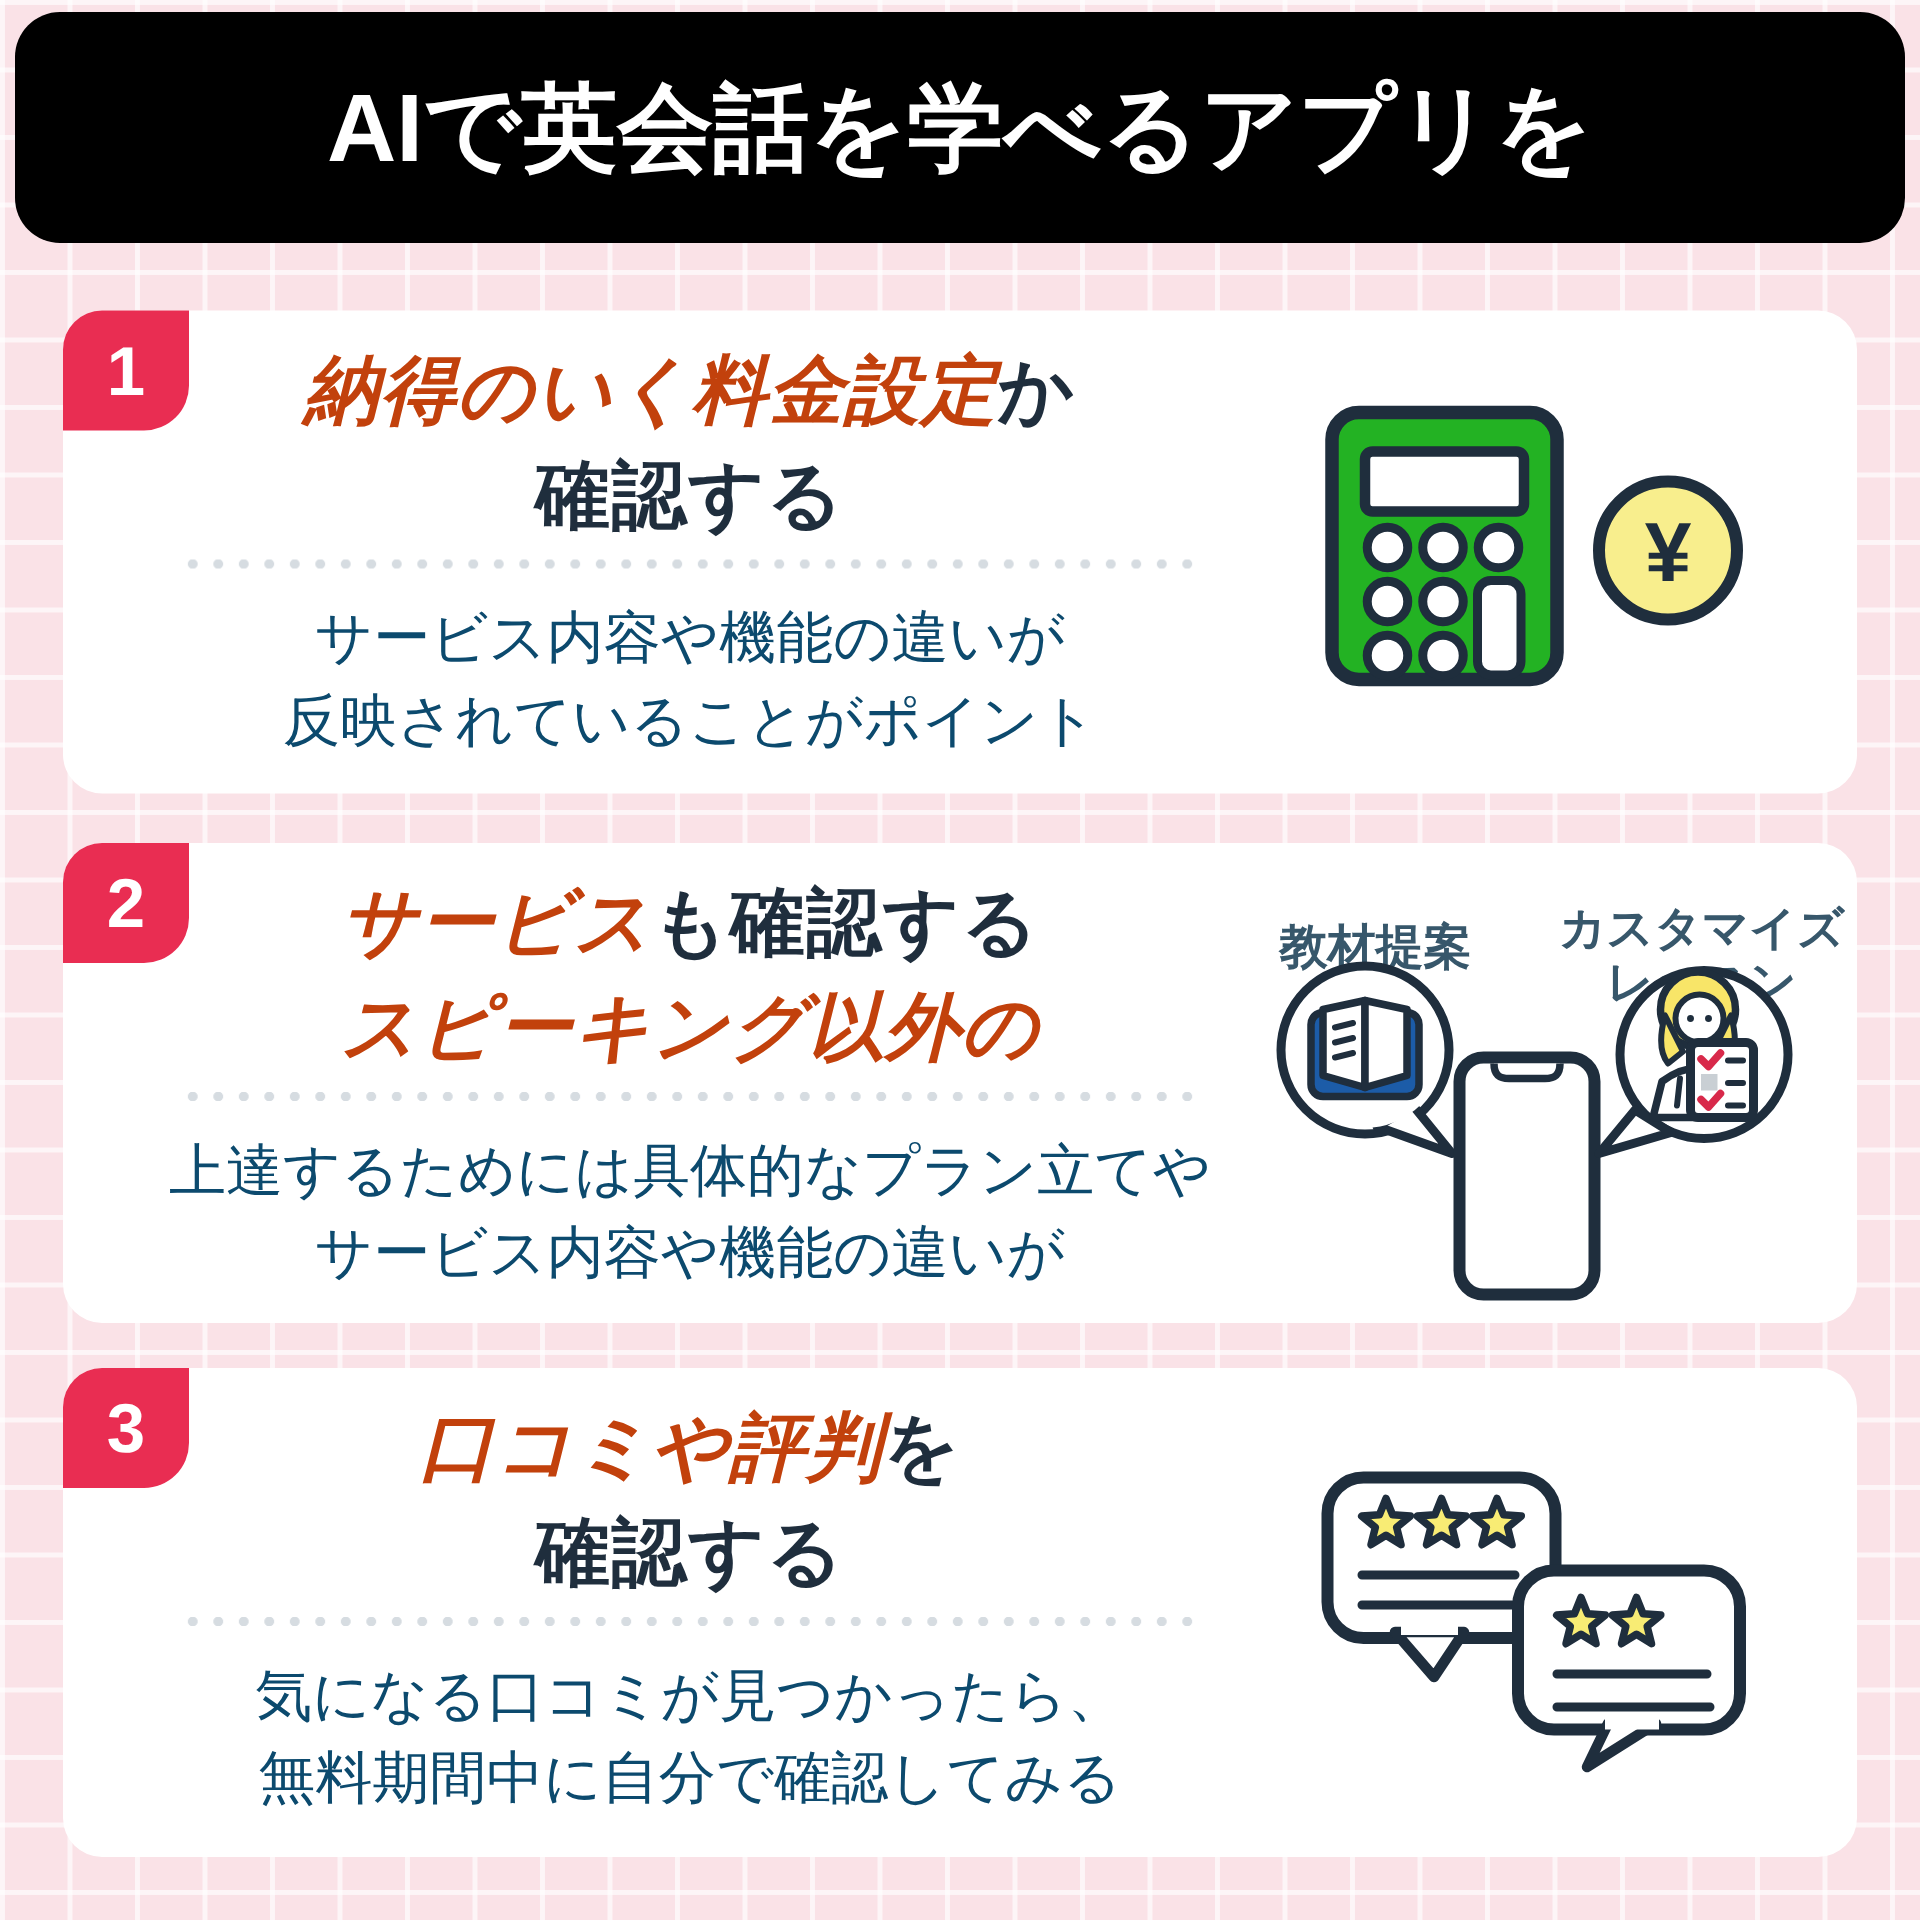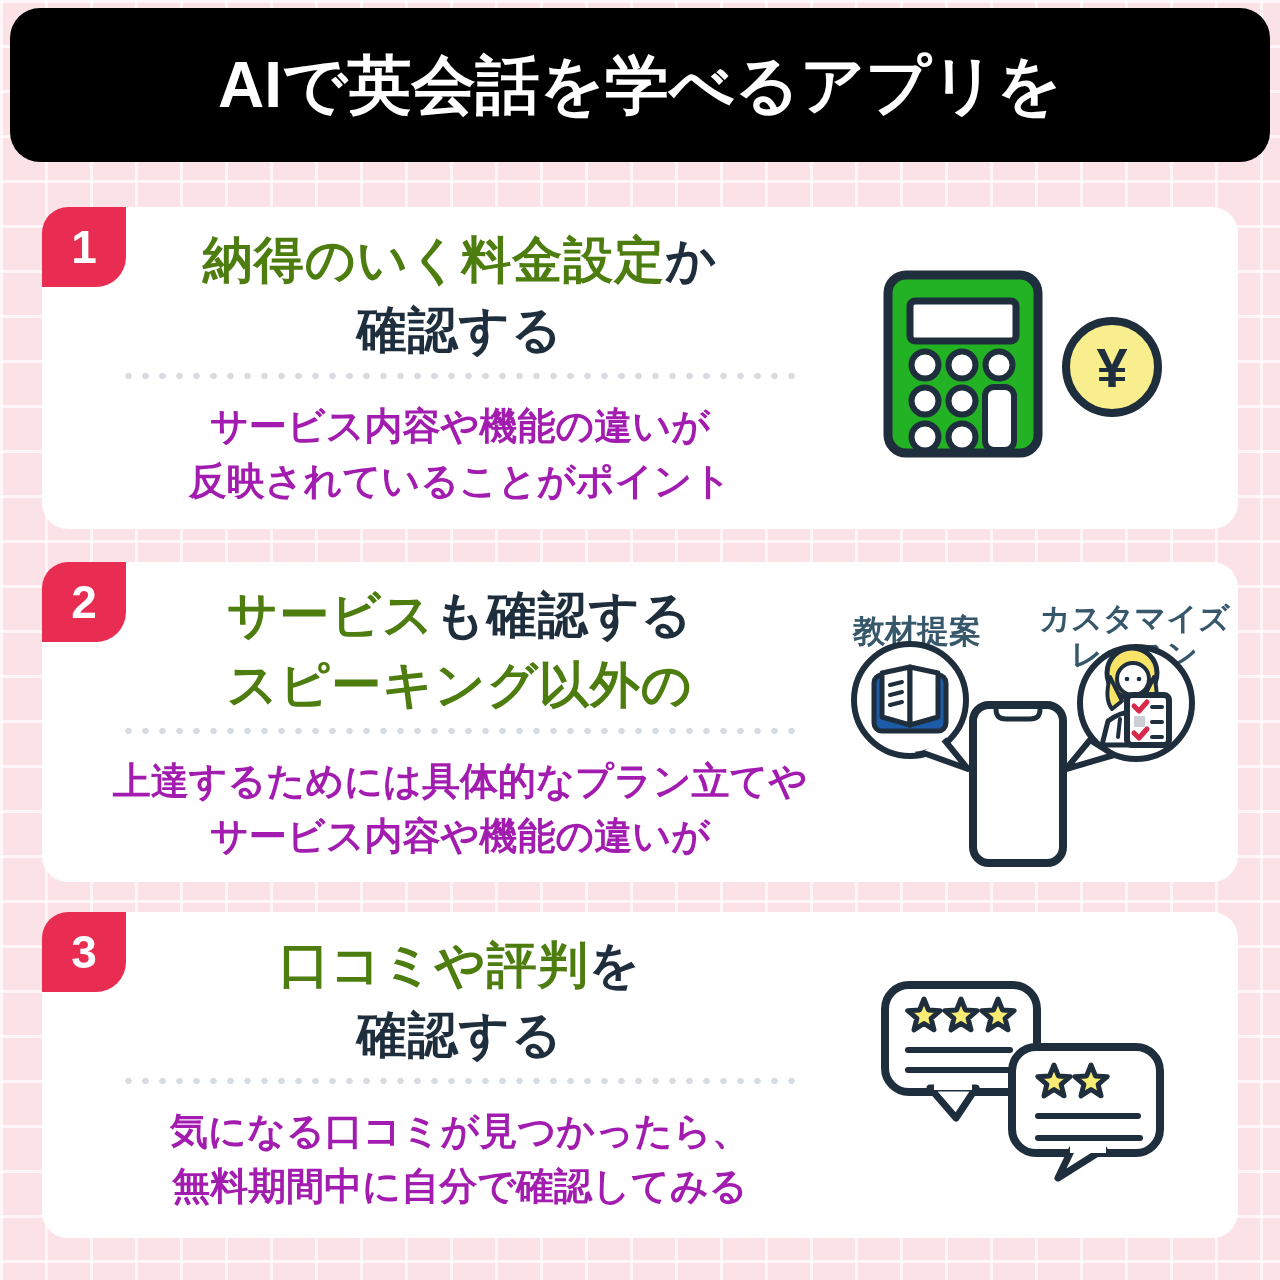--- a/index.html
+++ b/index.html
@@ -32,28 +32,28 @@
     display:flex;align-items:center;justify-content:center;
   }
   .text-col{
     position:absolute;left:38px;top:0;width:760px;height:100%;
     padding-top:18px;box-sizing:border-box;text-align:center;
   }
   .title{
     font-size:50px;font-weight:800;line-height:70px;color:#1F2E3D;
     letter-spacing:1px;
   }
-  .title .red{color:#4d7c0f;}
+  .title .red{color:#c2410c;font-style:italic;}
   .divider{
     width:680px;height:6px;margin:8px auto 0;
     background-image:radial-gradient(circle, #D6DCE1 3px, transparent 3.5px);
     background-size:17px 6px;background-repeat:repeat-x;
   }
   .desc{
-    margin-top:20px;font-size:38px;font-weight:700;line-height:55px;color:#a21caf;
+    margin-top:20px;font-size:38px;font-weight:400;line-height:55px;color:#0c4a6e;
   }
   .icon-svg{position:absolute;}
   .svg1{left:770px;top:48px;width:430px;height:240px;}
   .svg2{left:780px;top:75px;width:420px;height:245px;}
   .svg3{left:800px;top:58px;width:410px;height:250px;}
   .bubble-label{
     position:absolute;text-align:center;color:#37576B;font-weight:800;
   }
   .label-left{left:790px;top:48px;width:170px;font-size:32px;}
   .label-right{left:985px;top:39px;width:215px;font-size:31px;line-height:36px;}

